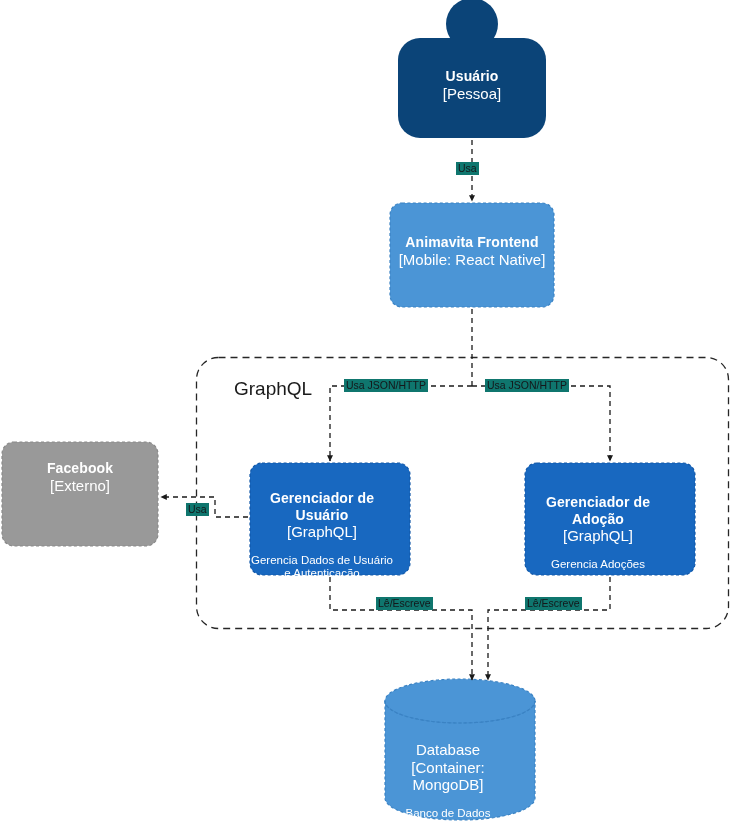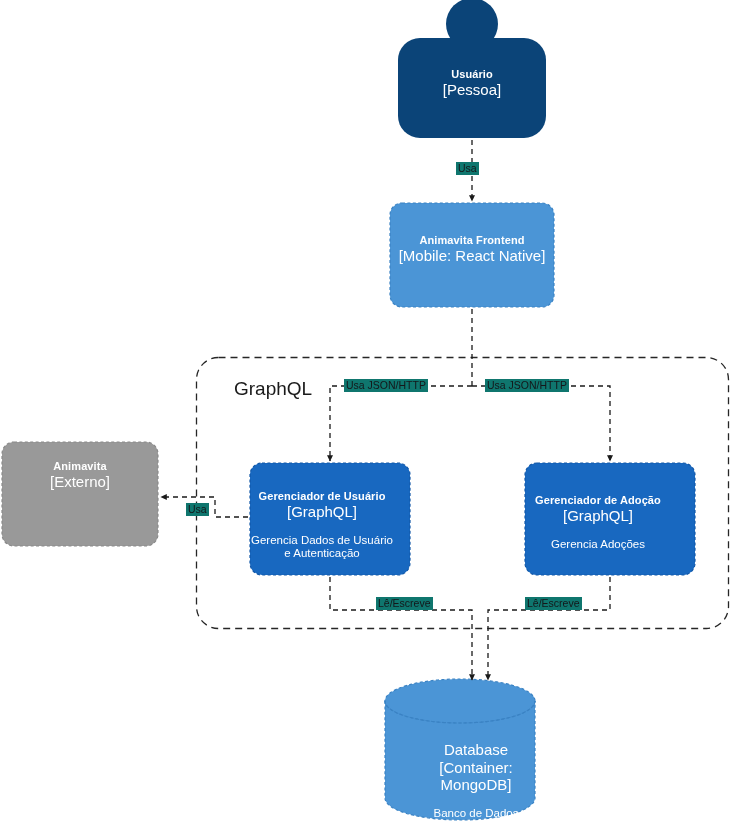--- a/index.html
+++ b/index.html
@@ -30,21 +30,21 @@
   
   .node-text {
     position: absolute;
     color: #ffffff;
     text-align: center;
     line-height: 1.18;
     pointer-events: none;
   }
   .nm {
     font-weight: bold;
-    font-size: 11px;
+    font-size: 14px;
     letter-spacing: 0.1px;
   }
   .tech {
     font-weight: normal;
     font-size: 15px;
   }
   .desc {
     font-weight: normal;
     font-size: 11.5px;
     margin-top: 13px;
@@ -129,37 +129,37 @@
     <div class="nm">Usuário</div>
     <div class="tech">[Pessoa]</div>
   </div>
 
   <div class="node-text" style="left:390px; top:234px; width:164px;">
     <div class="nm">Animavita Frontend</div>
     <div class="tech">[Mobile: React Native]</div>
   </div>
 
   <div class="node-text" style="left:2px; top:460px; width:156px;">
-    <div class="nm">Animavita</div>
+    <div class="nm">Facebook</div>
     <div class="tech">[Externo]</div>
   </div>
 
   <div class="node-text" style="left:250px; top:490px; width:144px;">
     <div class="nm">Gerenciador de Usuário</div>
     <div class="tech">[GraphQL]</div>
     <div class="desc">Gerencia Dados de Usuário e Autenticação</div>
   </div>
 
   <div class="node-text" style="left:525px; top:494px; width:146px;">
     <div class="nm">Gerenciador de Adoção</div>
     <div class="tech">[GraphQL]</div>
     <div class="desc">Gerencia Adoções</div>
   </div>
 
-  <div class="node-text" style="left:385px; top:741px; width:126px;margin-left:28px;">
+  <div class="node-text" style="left:385px; top:741px; width:126px;">
     <div class="tech">Database</div>
     <div class="tech">[Container: MongoDB]</div>
     <div class="desc">Banco de Dados</div>
   </div>
 
   <div class="edge-label" style="left:456px; top:162px;">Usa</div>
 
   <div class="edge-label" style="left:344px; top:379px;">Usa JSON/HTTP</div>
 
   <div class="edge-label" style="left:485px; top:379px;">Usa JSON/HTTP</div>

